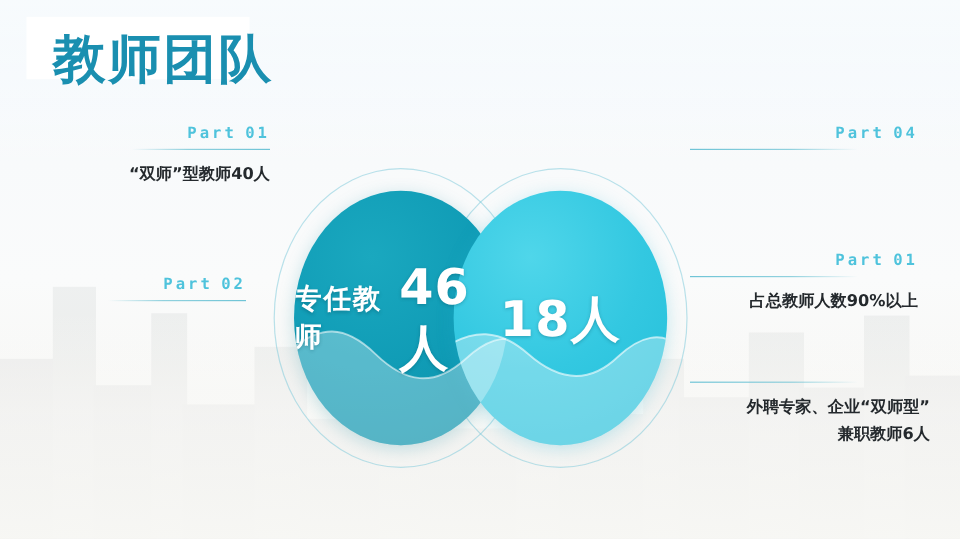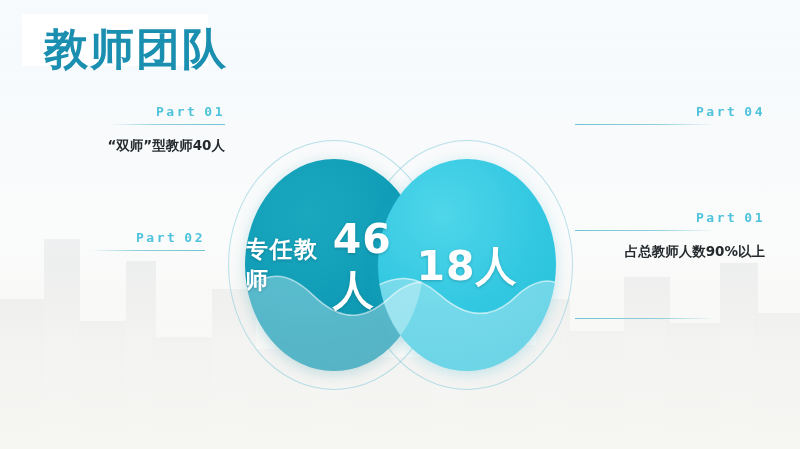--- a/index.html
+++ b/index.html
@@ -208,15 +208,19 @@
       <span>Part</span><span class="num">01</span>
     </div>
     <div class="rule"></div>
     <div class="body">
       <div class="indent">占总教师人数90%以上</div>
     </div>
   </div>
 
   <div class="part col-right" id="part06">
     <div class="rule"></div>
+    <div class="body">
+      <div>外聘专家、企业“双师型”</div>
+      <div>兼职教师6人</div>
+    </div>
   </div>
 
 </div>
 
 </body></html>

